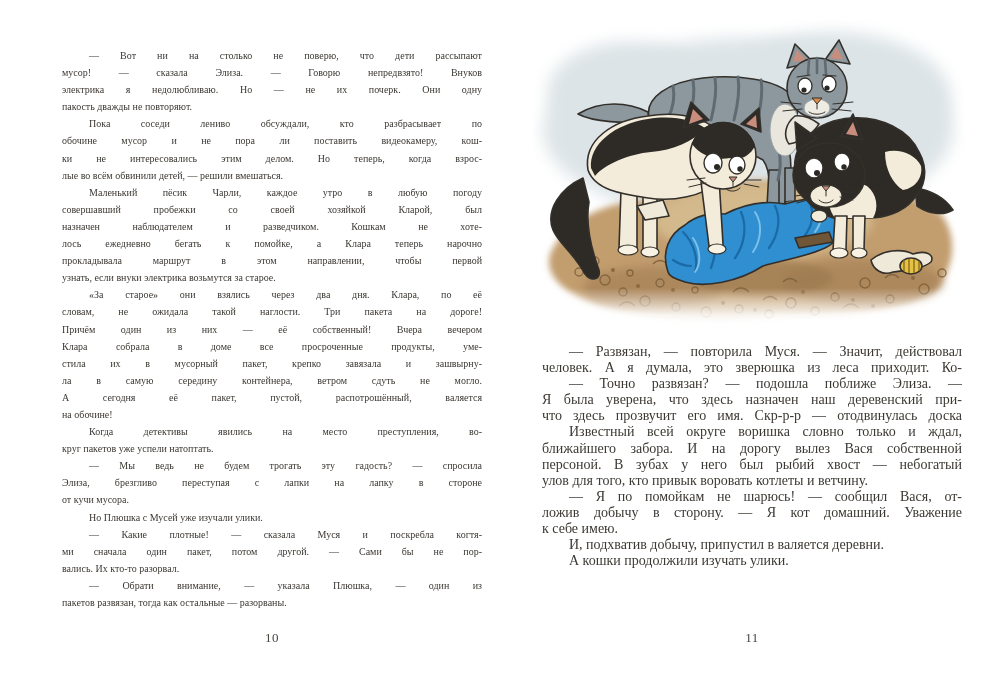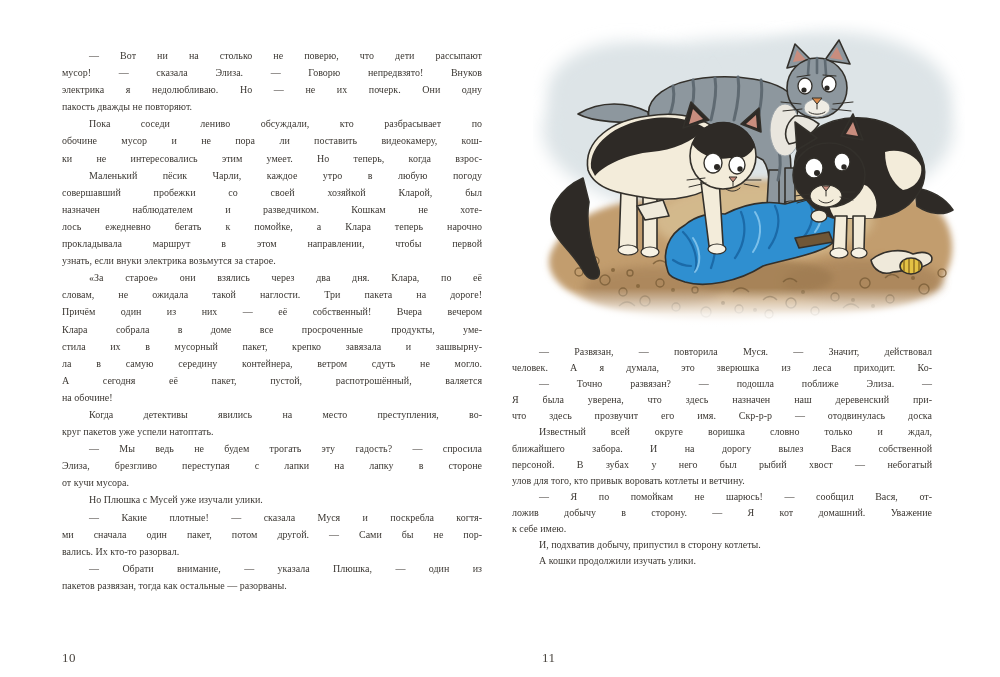--- a/index.html
+++ b/index.html
@@ -4,32 +4,32 @@
 <style>
   html,body{margin:0;padding:0;}
   body{
     width:1000px;height:677px;position:relative;background:#ffffff;
     font-family:"Liberation Serif","DejaVu Serif",serif;color:#3c3833;
     overflow:hidden;
   }
   .page{position:absolute;}
   .text-column{position:absolute;}
   .col-left{left:62px;top:47px;width:420px;font-size:10px;line-height:17.1px;}
-  .col-right{left:512px;top:344px;width:420px;font-size:10px;line-height:16.1px;}
+  .col-right{left:542px;top:344px;width:420px;font-size:14px;line-height:16.1px;}
   .para{margin:0;padding:0;}
   .tline{
     text-align:justify;
     text-align-last:justify;
     -moz-text-align-last:justify;
     white-space:normal;
   }
   .tline.plast{text-align-last:left;-moz-text-align-last:left;}
   .tline.first{text-indent:27px;}
   .page-number{
-    position:absolute;top:650px;width:420px;text-align:left;
+    position:absolute;top:630px;width:420px;text-align:center;
     font-size:13px;color:#4a453f;letter-spacing:0.5px;
   }
   .pn-left{left:62px;}
   .pn-right{left:542px;}
   .illu{position:absolute;left:533px;top:20px;width:432px;height:312px;}
   svg .o{stroke:#33302b;stroke-width:1.6;stroke-linejoin:round;stroke-linecap:round;}
   svg .thin{stroke:#33302b;stroke-width:1;stroke-linecap:round;fill:none;}
 </style>
 </head>
 <body>
@@ -38,21 +38,22 @@
   <div class="text-column col-left">
       <div class="para">
         <div class="tline first">— Вот ни на столько не поверю, что дети рассыпают</div>
         <div class="tline">мусор! — сказала Элиза. — Говорю непредвзято! Внуков</div>
         <div class="tline">электрика я недолюбливаю. Но — не их почерк. Они одну</div>
         <div class="tline plast">пакость дважды не повторяют.</div>
       </div>
       <div class="para">
         <div class="tline first">Пока соседи лениво обсуждали, кто разбрасывает по</div>
         <div class="tline">обочине мусор и не пора ли поставить видеокамеру, кош-</div>
-        <div class="tline">ки не интересовались этим умеет. Но теперь, когда взрос-</div>
+        <div class="tline">ки не интересовались этим делом. Но теперь, когда взрос-</div>
+        <div class="tline plast">лые во всём обвинили детей, — решили вмешаться.</div>
       </div>
       <div class="para">
         <div class="tline first">Маленький пёсик Чарли, каждое утро в любую погоду</div>
         <div class="tline">совершавший пробежки со своей хозяйкой Кларой, был</div>
         <div class="tline">назначен наблюдателем и разведчиком. Кошкам не хоте-</div>
         <div class="tline">лось ежедневно бегать к помойке, а Клара теперь нарочно</div>
         <div class="tline">прокладывала маршрут в этом направлении, чтобы первой</div>
         <div class="tline plast">узнать, если внуки электрика возьмутся за старое.</div>
       </div>
       <div class="para">
@@ -333,20 +334,20 @@
         <div class="tline">ближайшего забора. И на дорогу вылез Вася собственной</div>
         <div class="tline">персоной. В зубах у него был рыбий хвост — небогатый</div>
         <div class="tline plast">улов для того, кто привык воровать котлеты и ветчину.</div>
       </div>
       <div class="para">
         <div class="tline first">— Я по помойкам не шарюсь! — сообщил Вася, от-</div>
         <div class="tline">ложив добычу в сторону. — Я кот домашний. Уважение</div>
         <div class="tline plast">к себе имею.</div>
       </div>
       <div class="para">
-        <div class="tline first plast">И, подхватив добычу, припустил в сторону котлеты.</div>
+        <div class="tline first plast">И, подхватив добычу, припустил в валяется деревни.</div>
       </div>
       <div class="para">
         <div class="tline first plast">А кошки продолжили изучать улики.</div>
       </div>
     </div>
   <div class="page-number pn-right">11</div>
 </section>
 
 </body></html>

